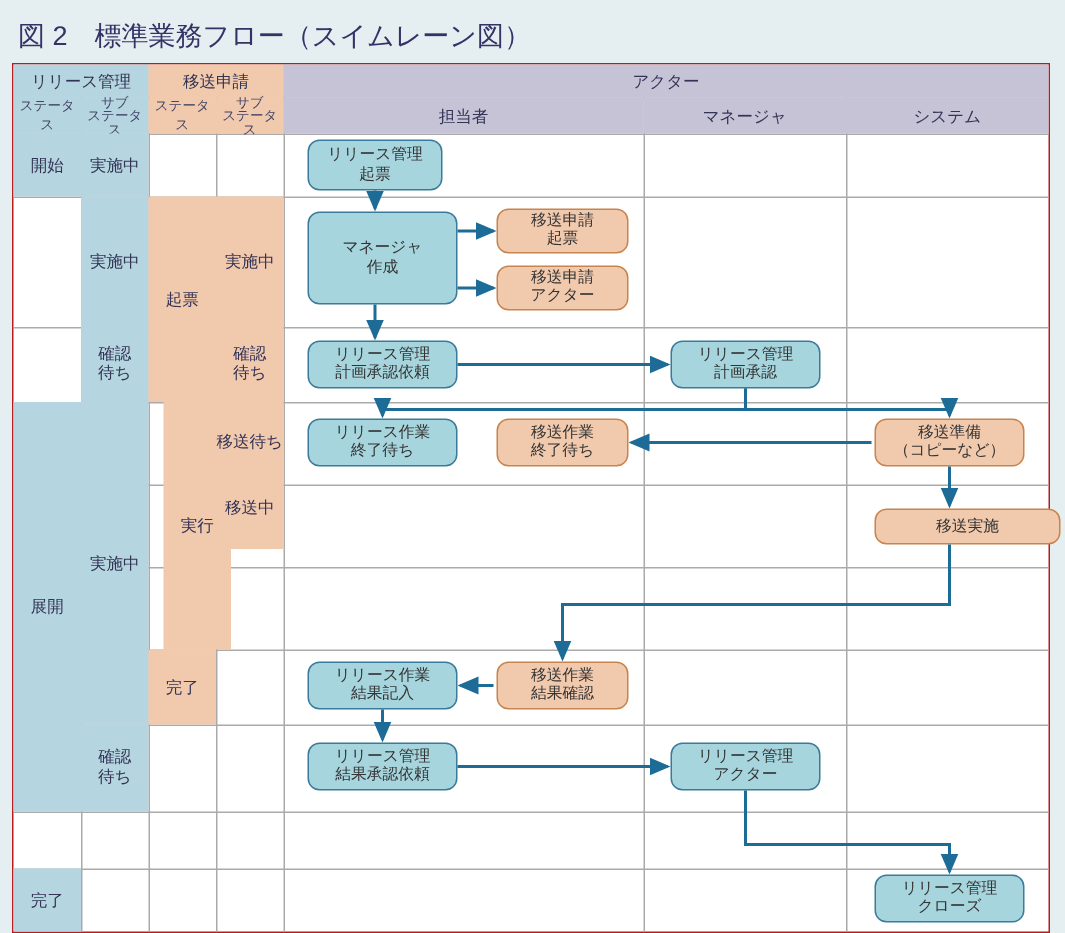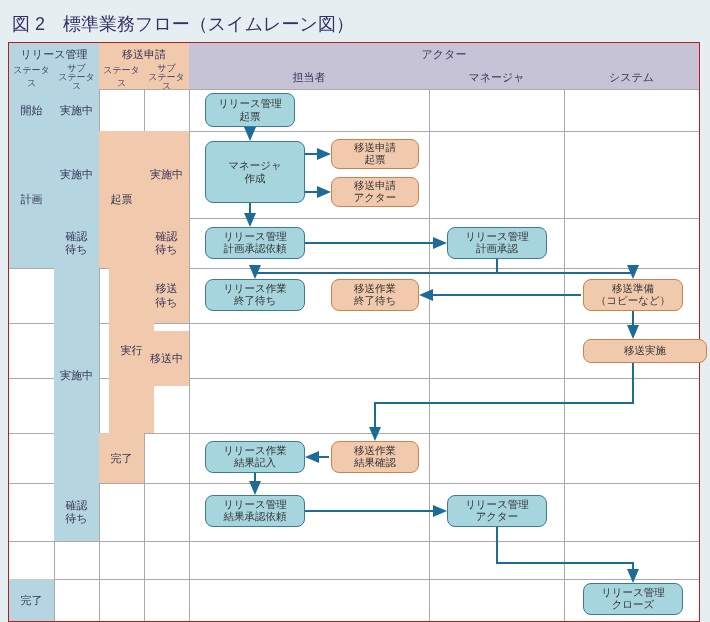--- a/index.html
+++ b/index.html
@@ -62,45 +62,45 @@
         <span>サブ</span>
         <span>ステータス</span>
       </div>
     <div class="hdr purple" style="left:180px;top:22px;width:240px;height:24px">担当者</div>
     <div class="hdr purple" style="left:420px;top:22px;width:135px;height:24px">マネージャ</div>
     <div class="hdr purple" style="left:555px;top:22px;width:135px;height:24px">システム</div>
 
     <div class="hdr blue" style="left:0;top:46px;width:45px;height:42px">開始</div>
     <div class="hdr blue" style="left:45px;top:46px;width:45px;height:42px">実施中</div>
 
-    <div class="hdr blue" style="left:0;top:88px;width:45px;height:137px">計画</div>
     <div class="hdr blue" style="left:45px;top:88px;width:45px;height:87px">実施中</div>
     <div class="hdr blue" style="left:45px;top:175px;width:45px;height:50px;flex-direction:column;line-height:1.2">
         <span>確認</span>
         <span>待ち</span>
       </div>
     <div class="hdr orange" style="left:90px;top:88px;width:45px;height:137px">起票</div>
     <div class="hdr orange" style="left:135px;top:88px;width:45px;height:87px">実施中</div>
     <div class="hdr orange" style="left:135px;top:175px;width:45px;height:50px;flex-direction:column;line-height:1.2">
         <span>確認</span>
         <span>待ち</span>
       </div>
 
+    <div class="hdr blue" style="left:0;top:225px;width:45px;height:273px">展開</div>
     <div class="hdr blue" style="left:45px;top:225px;width:45px;height:215px">実施中</div>
     <div class="hdr blue" style="left:45px;top:440px;width:45px;height:58px;flex-direction:column;line-height:1.2">
         <span>確認</span>
         <span>待ち</span>
       </div>
     <div class="hdr orange" style="left:100px;top:225px;width:45px;height:165px">実行</div>
     <div class="hdr orange" style="left:90px;top:390px;width:45px;height:50px">完了</div>
-    <div class="hdr orange" style="left:135px;top:225px;width:45px;height:55px;flex-direction:column;line-height:1.2">
+    <div class="hdr orange" style="left:135px;top:225px;width:45px;height:55px;flex-direction:row;line-height:1.2">
         <span>移送</span>
         <span>待ち</span>
       </div>
-    <div class="hdr orange" style="left:135px;top:288px;width:45px;height:55px">移送中</div>
+    <div class="hdr orange" style="left:135px;top:268px;width:45px;height:55px">移送中</div>
 
     <div class="hdr blue" style="left:0;top:536px;width:45px;height:42px">完了</div>
 
     <div class="box blue" style="left:196px;top:50px;width:90px;height:34px;flex-direction:column;line-height:1.2">
         <span>リリース管理</span>
         <span>起票</span>
       </div>
     <div class="box blue" style="left:196px;top:98px;width:100px;height:62px;flex-direction:column;line-height:1.2">
         <span>マネージャ</span>
         <span>作成</span>

